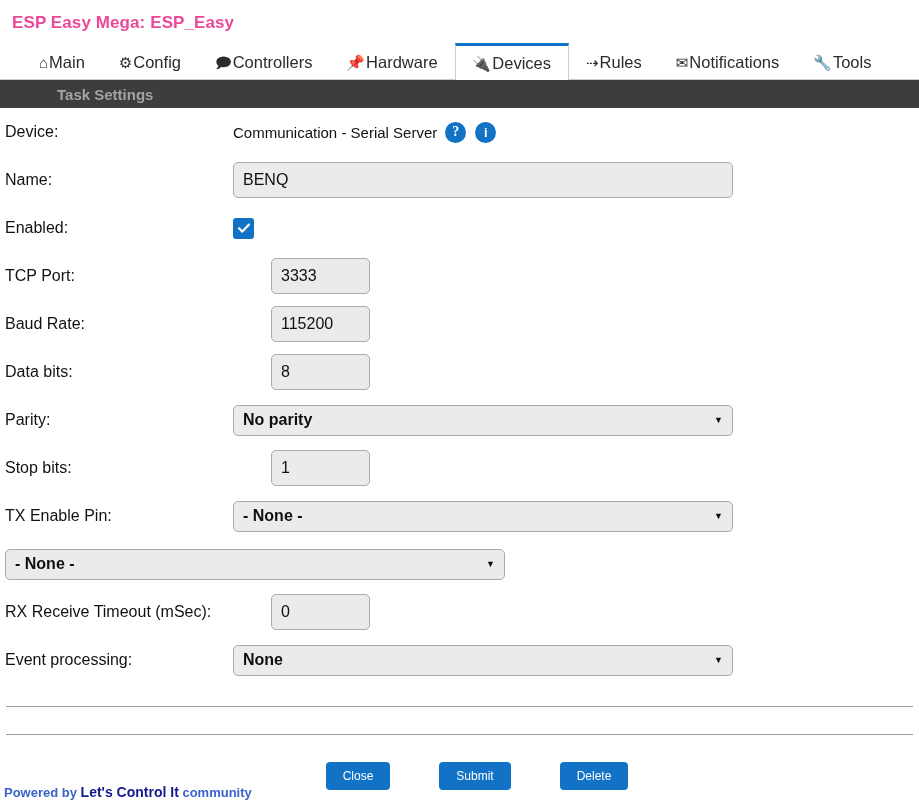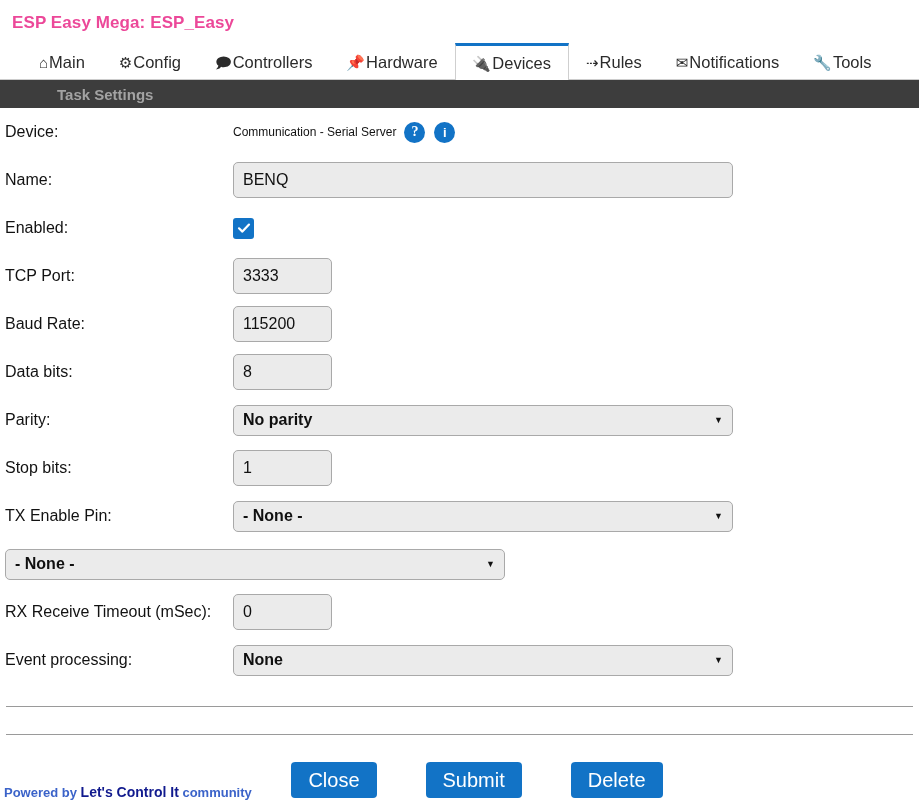--- a/index.html
+++ b/index.html
@@ -100,21 +100,21 @@
     font-size: 16px;
     color: #121212;
   }
   .row .fld {
     flex: 1 1 auto;
     display: flex;
     align-items: center;
   }
 
   .device-value {
-    font-size: 12px;
+    font-size: 15px;
     color: #121212;
     margin-right: 8px;
   }
   .circ-ico {
     width: 21px;
     height: 21px;
     border-radius: 50%;
     background: #1273c6;
     color: #ffffff;
     font-size: 14px;
@@ -134,21 +134,21 @@
     border-radius: 5px;
     height: 36px;
     font-size: 16px;
     color: #101010;
     padding: 0 9px;
     box-sizing: border-box;
     font-family: "Liberation Sans", sans-serif;
     outline: none;
   }
   .inp.wide { width: 500px; }
-  .inp.small { width: 99px; }
+  .inp.small { width: 99px; margin-left: 38px; }
 
   .sel {
     position: relative;
     background: #ebebeb;
     border: 1px solid #a9a9a9;
     border-radius: 5px;
     height: 31px;
     width: 500px;
     box-sizing: border-box;
     display: flex;
@@ -191,21 +191,21 @@
     display: flex;
     justify-content: center;
     gap: 14px;
     margin-top: 27px;
   }
   .btn {
     background: #1273c6;
     color: #ffffff;
     border: none;
     border-radius: 4px;
-    font-size: 20px;
+    font-size: 12px;
     font-family: "Liberation Sans", sans-serif;
     padding: 8px 17px;
     cursor: pointer;
     line-height: 1;
     margin-left: 35px;
   }
 
   .footer {
     position: absolute;
     left: 4px;

